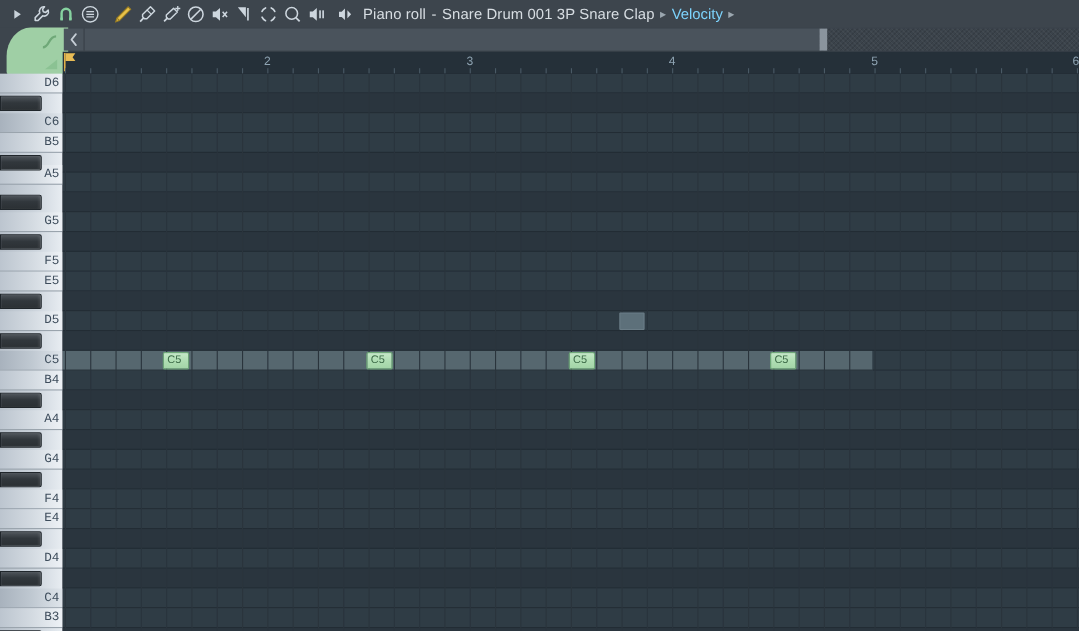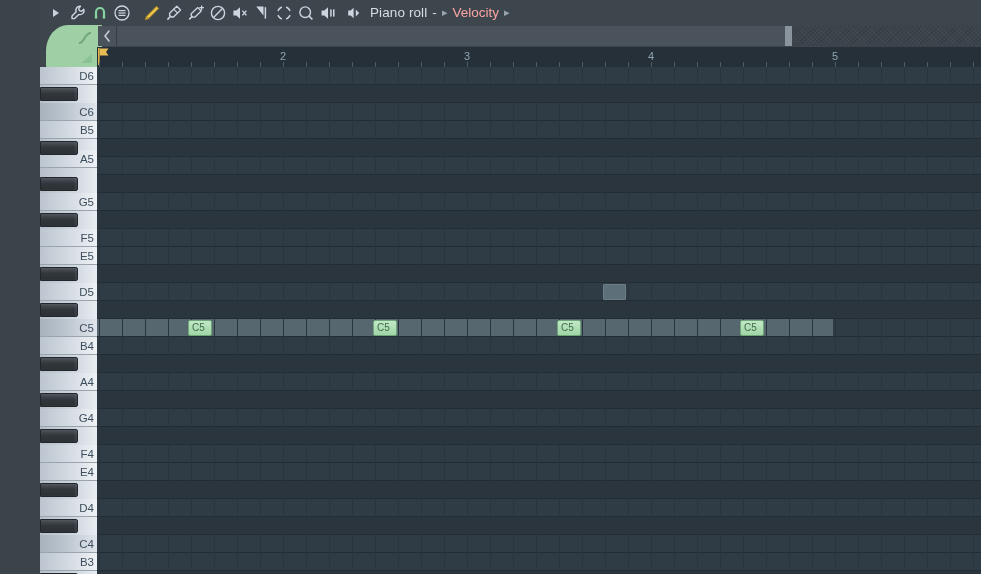--- a/index.html
+++ b/index.html
@@ -12,21 +12,20 @@
     height: 574px;
     overflow: hidden;
     font-family: "Liberation Sans", sans-serif;
     -webkit-font-smoothing: antialiased;
   }
   #app {
     position: relative;
     width: 783px;
     height: 574px;
     background: #3d454d;
-    margin-left: 40px;
   }
 
   
   .toolbar {
     position: absolute;
     left: 0; top: 0;
     width: 981px; height: 25px;
     background: #3d454d;
     display: flex;
     align-items: center;
@@ -55,21 +54,21 @@
     margin-left: 5px;
   }
   .title-sep {
     color: #9aa6af;
     font-size: 11px;
     margin: 0 5px;
     position: relative;
     top: 0px;
   }
   .title-sub {
-    color: #fca5a5;
+    color: #7dd3fc;
     font-size: 13.5px;
   }
 
   
   .row2 {
     position: absolute;
     left: 0; top: 25px;
     width: 981px; height: 22px;
   }
   .green-tab {
@@ -168,21 +167,21 @@
   }
   .wkey.cnote {
     background: linear-gradient(to right, #a8b2bd 0%, #bfc8d1 50%, #dfe5eb 100%);
   }
   .wkey .klabel {
     position: absolute;
     right: 3px;
     bottom: 0px;
     font-size: 11.5px;
     color: #3e4d5c;
-    font-family: Liberation Sans, sans-serif;
+    font-family: Liberation Mono, monospace;
     line-height: 16px;
   }
   .bkey {
     position: absolute;
     left: 0;
     width: 38px;
     height: 13px;
     background: linear-gradient(to bottom, #4e545a 0%, #31373c 45%, #2b3034 100%);
     border: 1px solid #20262b;
     border-radius: 0 2px 2px 0;
@@ -345,20 +344,21 @@
 
     <div class="title-wrap">
       <div class="tb-icon">
         <svg width="18" height="18" viewBox="0 0 18 18">
           <path d="M3.2 6.6 L5.6 6.6 L8.6 3.8 L8.6 14.2 L5.6 11.4 L3.2 11.4 Z" fill="#cdd6de"></path>
           <path d="M10.8 5.4 L14.2 9 L10.8 12.6 Z" fill="#cdd6de"></path>
         </svg>
       </div>
       <span class="title-text">Piano roll</span>
       <span class="title-text">-</span>
+      <span class="title-text">Snare Drum 001 3P Snare Clap</span>
       <span class="title-sep">▸</span>
       <span class="title-sub">Velocity</span>
       <span class="title-sep">▸</span>
     </div>
   </div>
 
   <div class="row2">
     <div class="green-tab">
       <svg class="curve1" width="16" height="16" viewBox="0 0 16 16">
         <path d="M2 13 C8 13 7 3 14 3" fill="none" stroke="#6fa878" stroke-width="2"></path>

